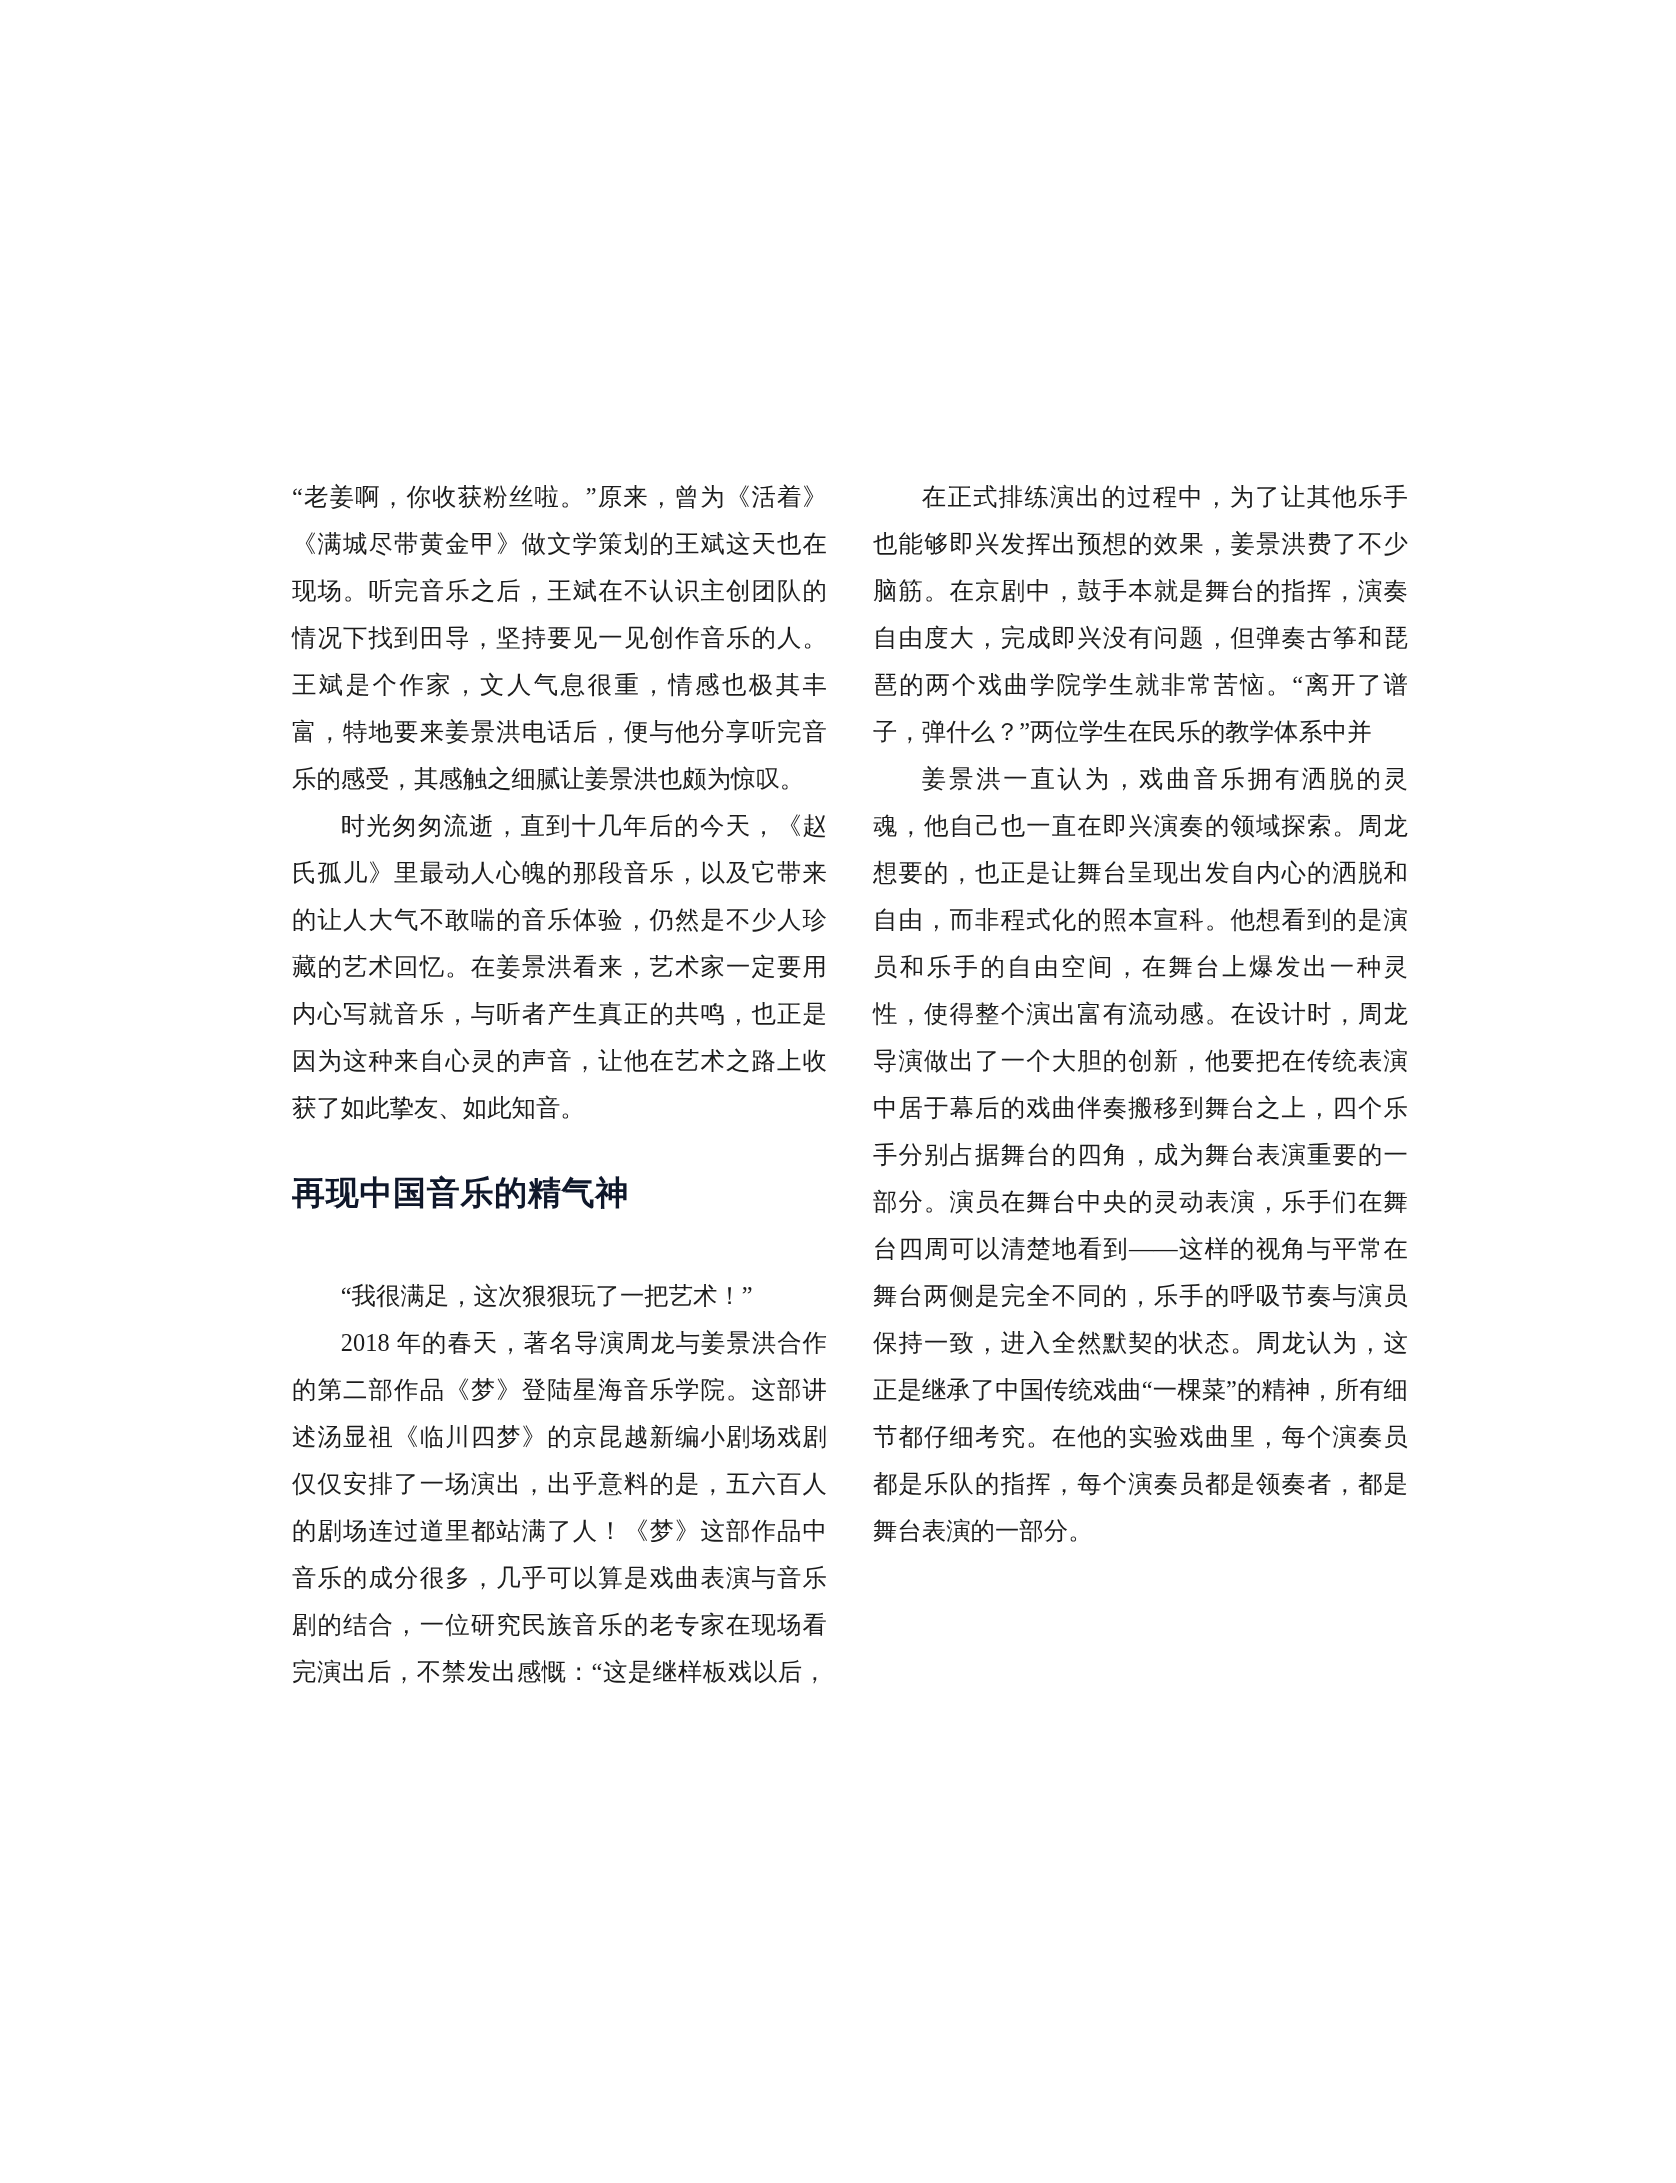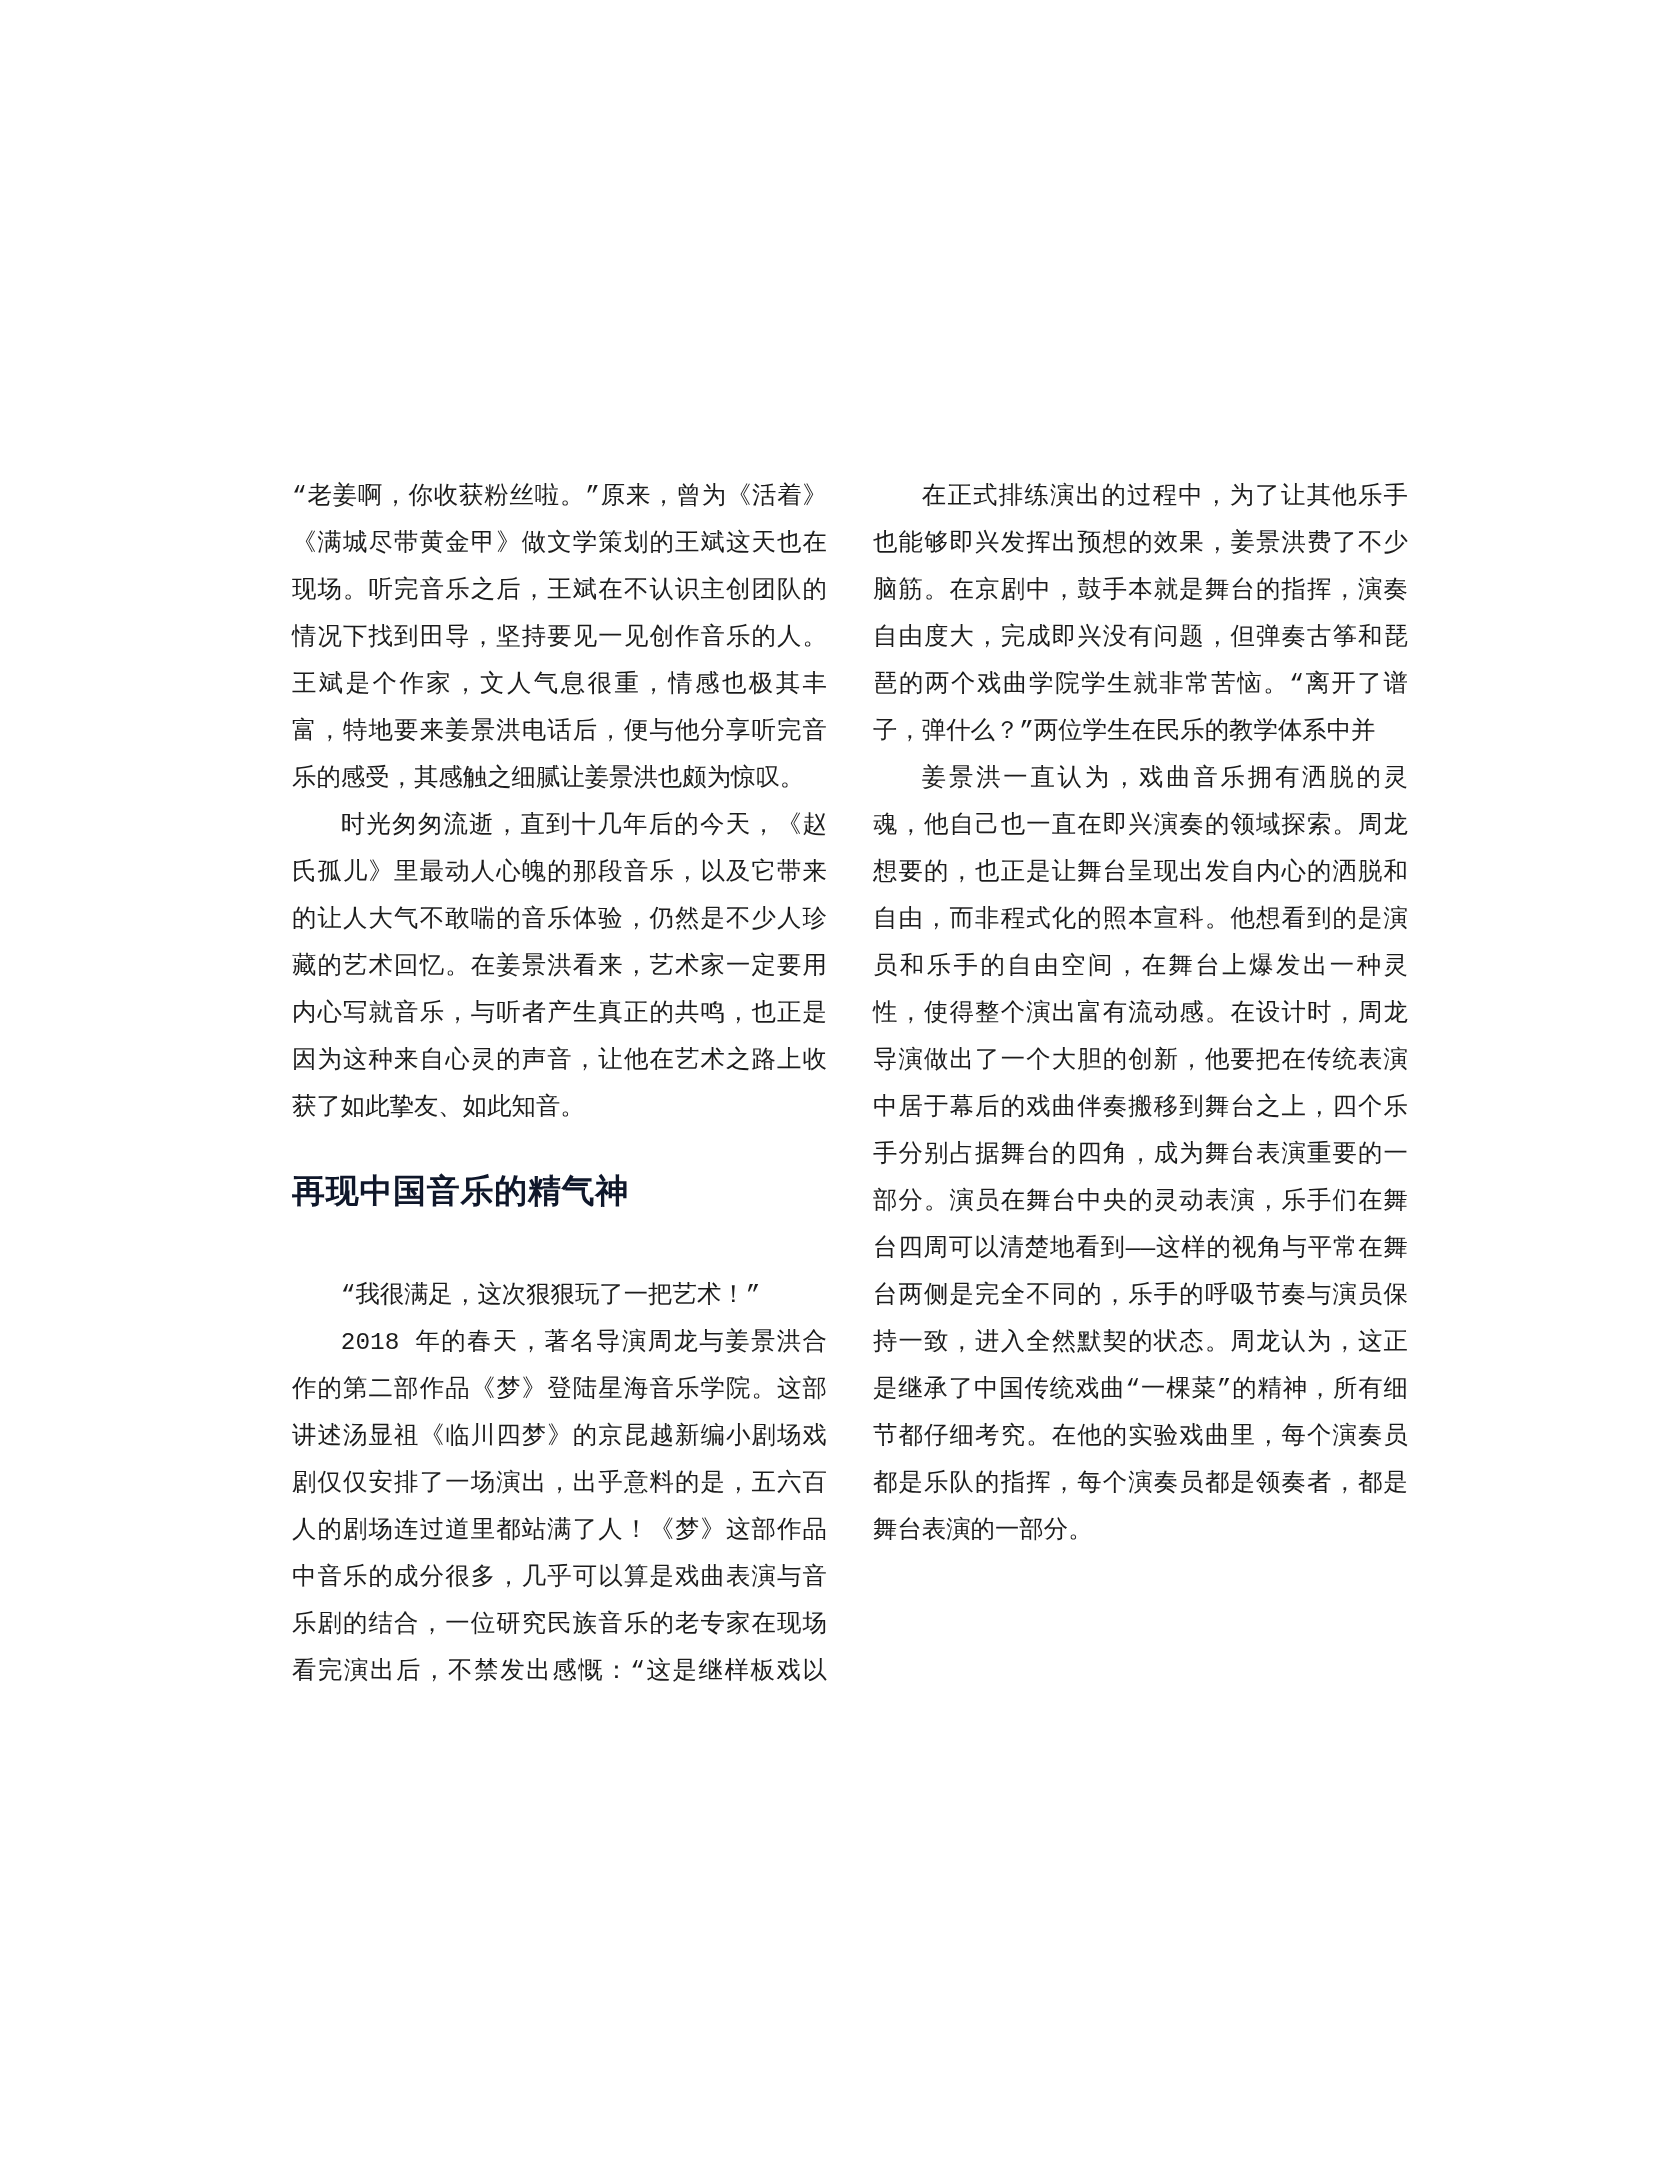--- a/index.html
+++ b/index.html
@@ -6,21 +6,21 @@
     margin: 0;
     padding: 0;
     background: #ffffff;
   }
   .page {
     position: relative;
     width: 1676px;
     height: 1693px;
     background: #ffffff;
     overflow: hidden;
-    font-family: Liberation Mono, monospace;
+    font-family: Liberation Serif, serif;
     border-radius: 19px;
   }
   .col {
     position: absolute;
     top: 473px;
     width: 535px;
     font-size: 24.4px;
     line-height: 47px;
     color: #1c1c1c;
     text-align: justify;

